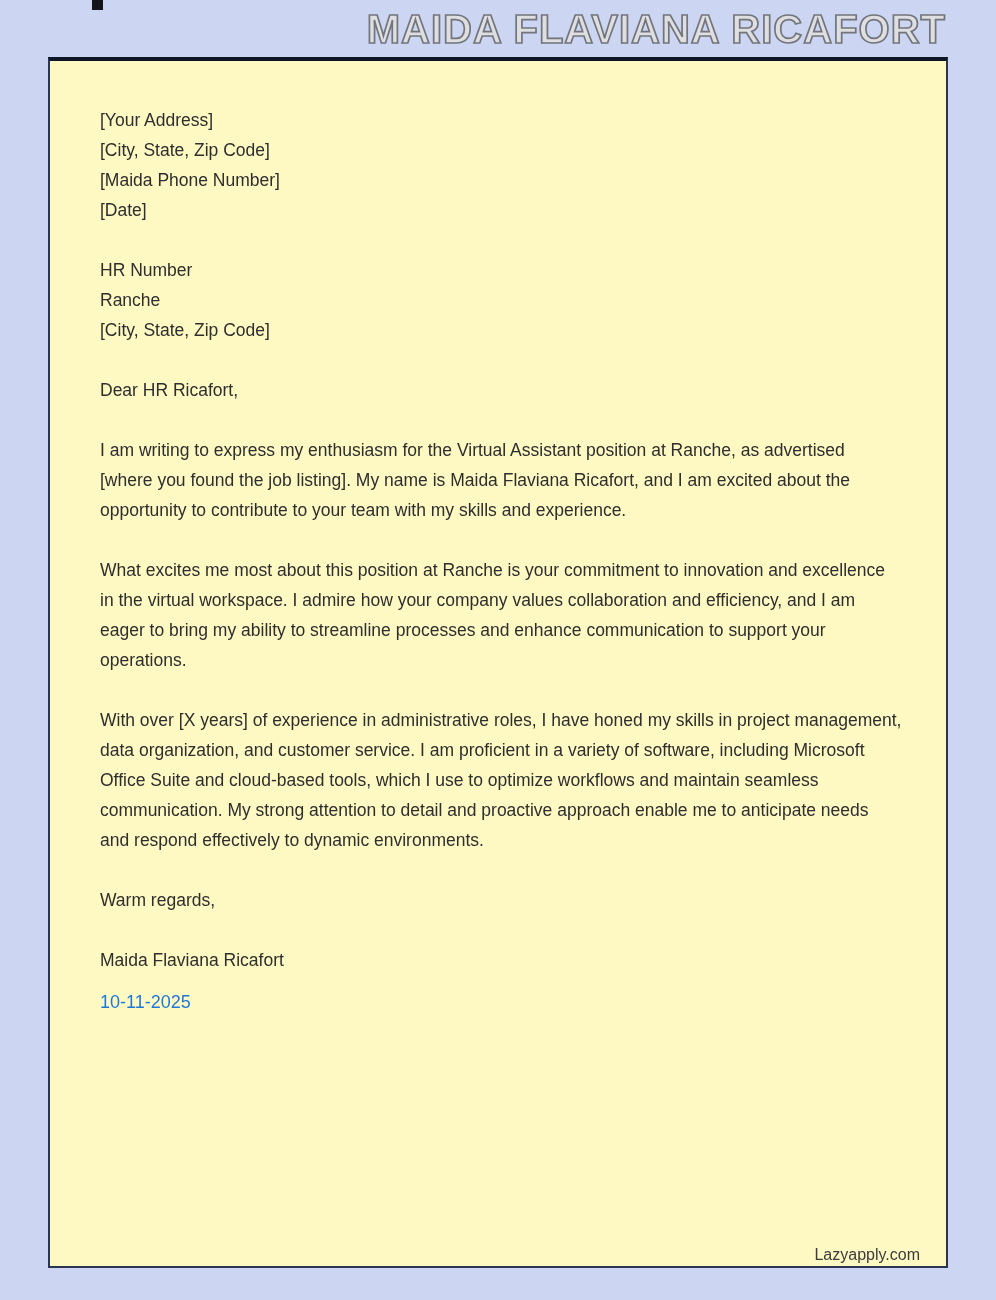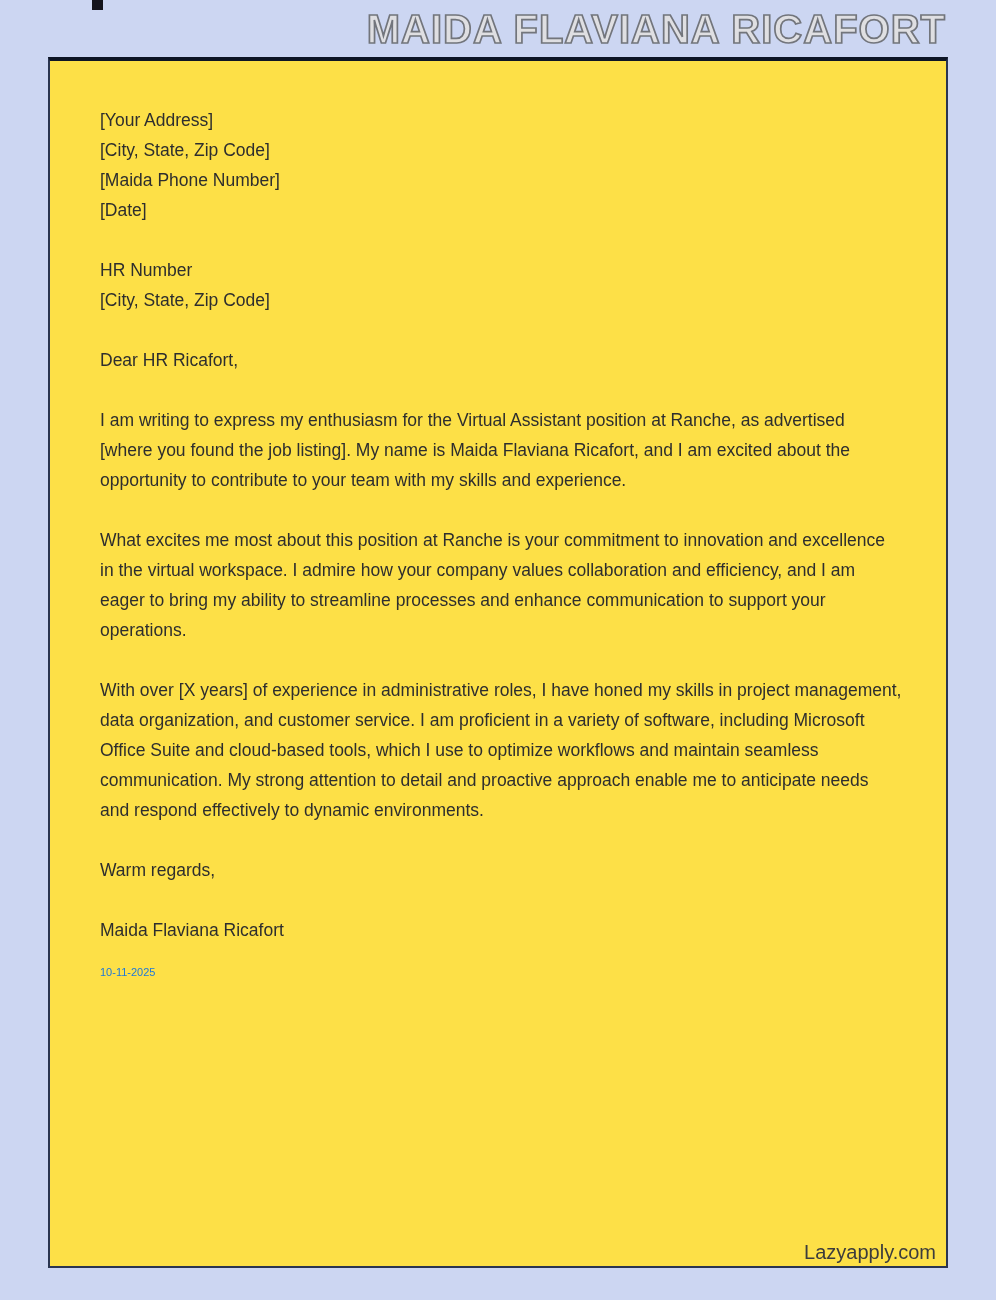--- a/index.html
+++ b/index.html
@@ -29,51 +29,51 @@
     letter-spacing: 1px;
     line-height: 50px;
     color: #dfdfe2;
     -webkit-text-stroke: 1.7px #72757c;
     font-family: "Liberation Sans", sans-serif;
   }
   .doc {
     position: absolute;
     left: 48px; right: 48px;
     top: 57px; bottom: 32px;
-    background: #fde047;
+    background: #fef9c3;
     border: 2px solid #2a3550;
     border-top: 4px solid #0d1526;
     padding: 44px 50px 12px 50px;
   }
   .line {
     font-size: 17.5px;
     line-height: 30px;
     white-space: pre-wrap;
   }
   .block { margin-bottom: 30px; }
   .para {
     width: 802px;
     font-size: 17.5px;
     line-height: 30px;
     margin-bottom: 30px;
   }
   .signature-name { margin-top: 30px; }
   .date-row { margin-top: 12px; }
   .date-link {
     color: #1d78d9;
-    font-size: 11px;
+    font-size: 18px;
     line-height: 30px;
     text-decoration: none;
     cursor: pointer;
   }
   .watermark {
     position: absolute;
-    right: 10px;
+    right: 26px;
     bottom: 2px;
-    font-size: 20px;
+    font-size: 16px;
     color: #3c3c3c;
     text-align: right;
   }
 </style>
 </head>
 <body>
 
 <div class="corner-artifact"></div>
 
 <header>
@@ -84,20 +84,21 @@
 
   <div class="block">
     <p class="line">[Your Address]</p>
     <p class="line">[City, State, Zip Code]</p>
     <p class="line">[Maida Phone Number]</p>
     <p class="line">[Date]</p>
   </div>
 
   <div class="block">
     <p class="line">HR Number</p>
+    <p class="line">Ranche</p>
     <p class="line">[City, State, Zip Code]</p>
   </div>
 
   <div class="block">
     <p class="line">Dear HR Ricafort,</p>
   </div>
 
   <p class="para">I am writing to express my enthusiasm for the Virtual Assistant position at Ranche, as advertised [where you found the job listing]. My name is Maida Flaviana Ricafort, and I am excited about the opportunity to contribute to your team with my skills and experience.</p>
   <p class="para">What excites me most about this position at Ranche is your commitment to innovation and excellence in the virtual workspace. I admire how your company values collaboration and efficiency, and I am eager to bring my ability to streamline processes and enhance communication to support your operations.</p>
   <p class="para">With over [X years] of experience in administrative roles, I have honed my skills in project management, data organization, and customer service. I am proficient in a variety of software, including Microsoft Office Suite and cloud-based tools, which I use to optimize workflows and maintain seamless communication. My strong attention to detail and proactive approach enable me to anticipate needs and respond effectively to dynamic environments.</p>

